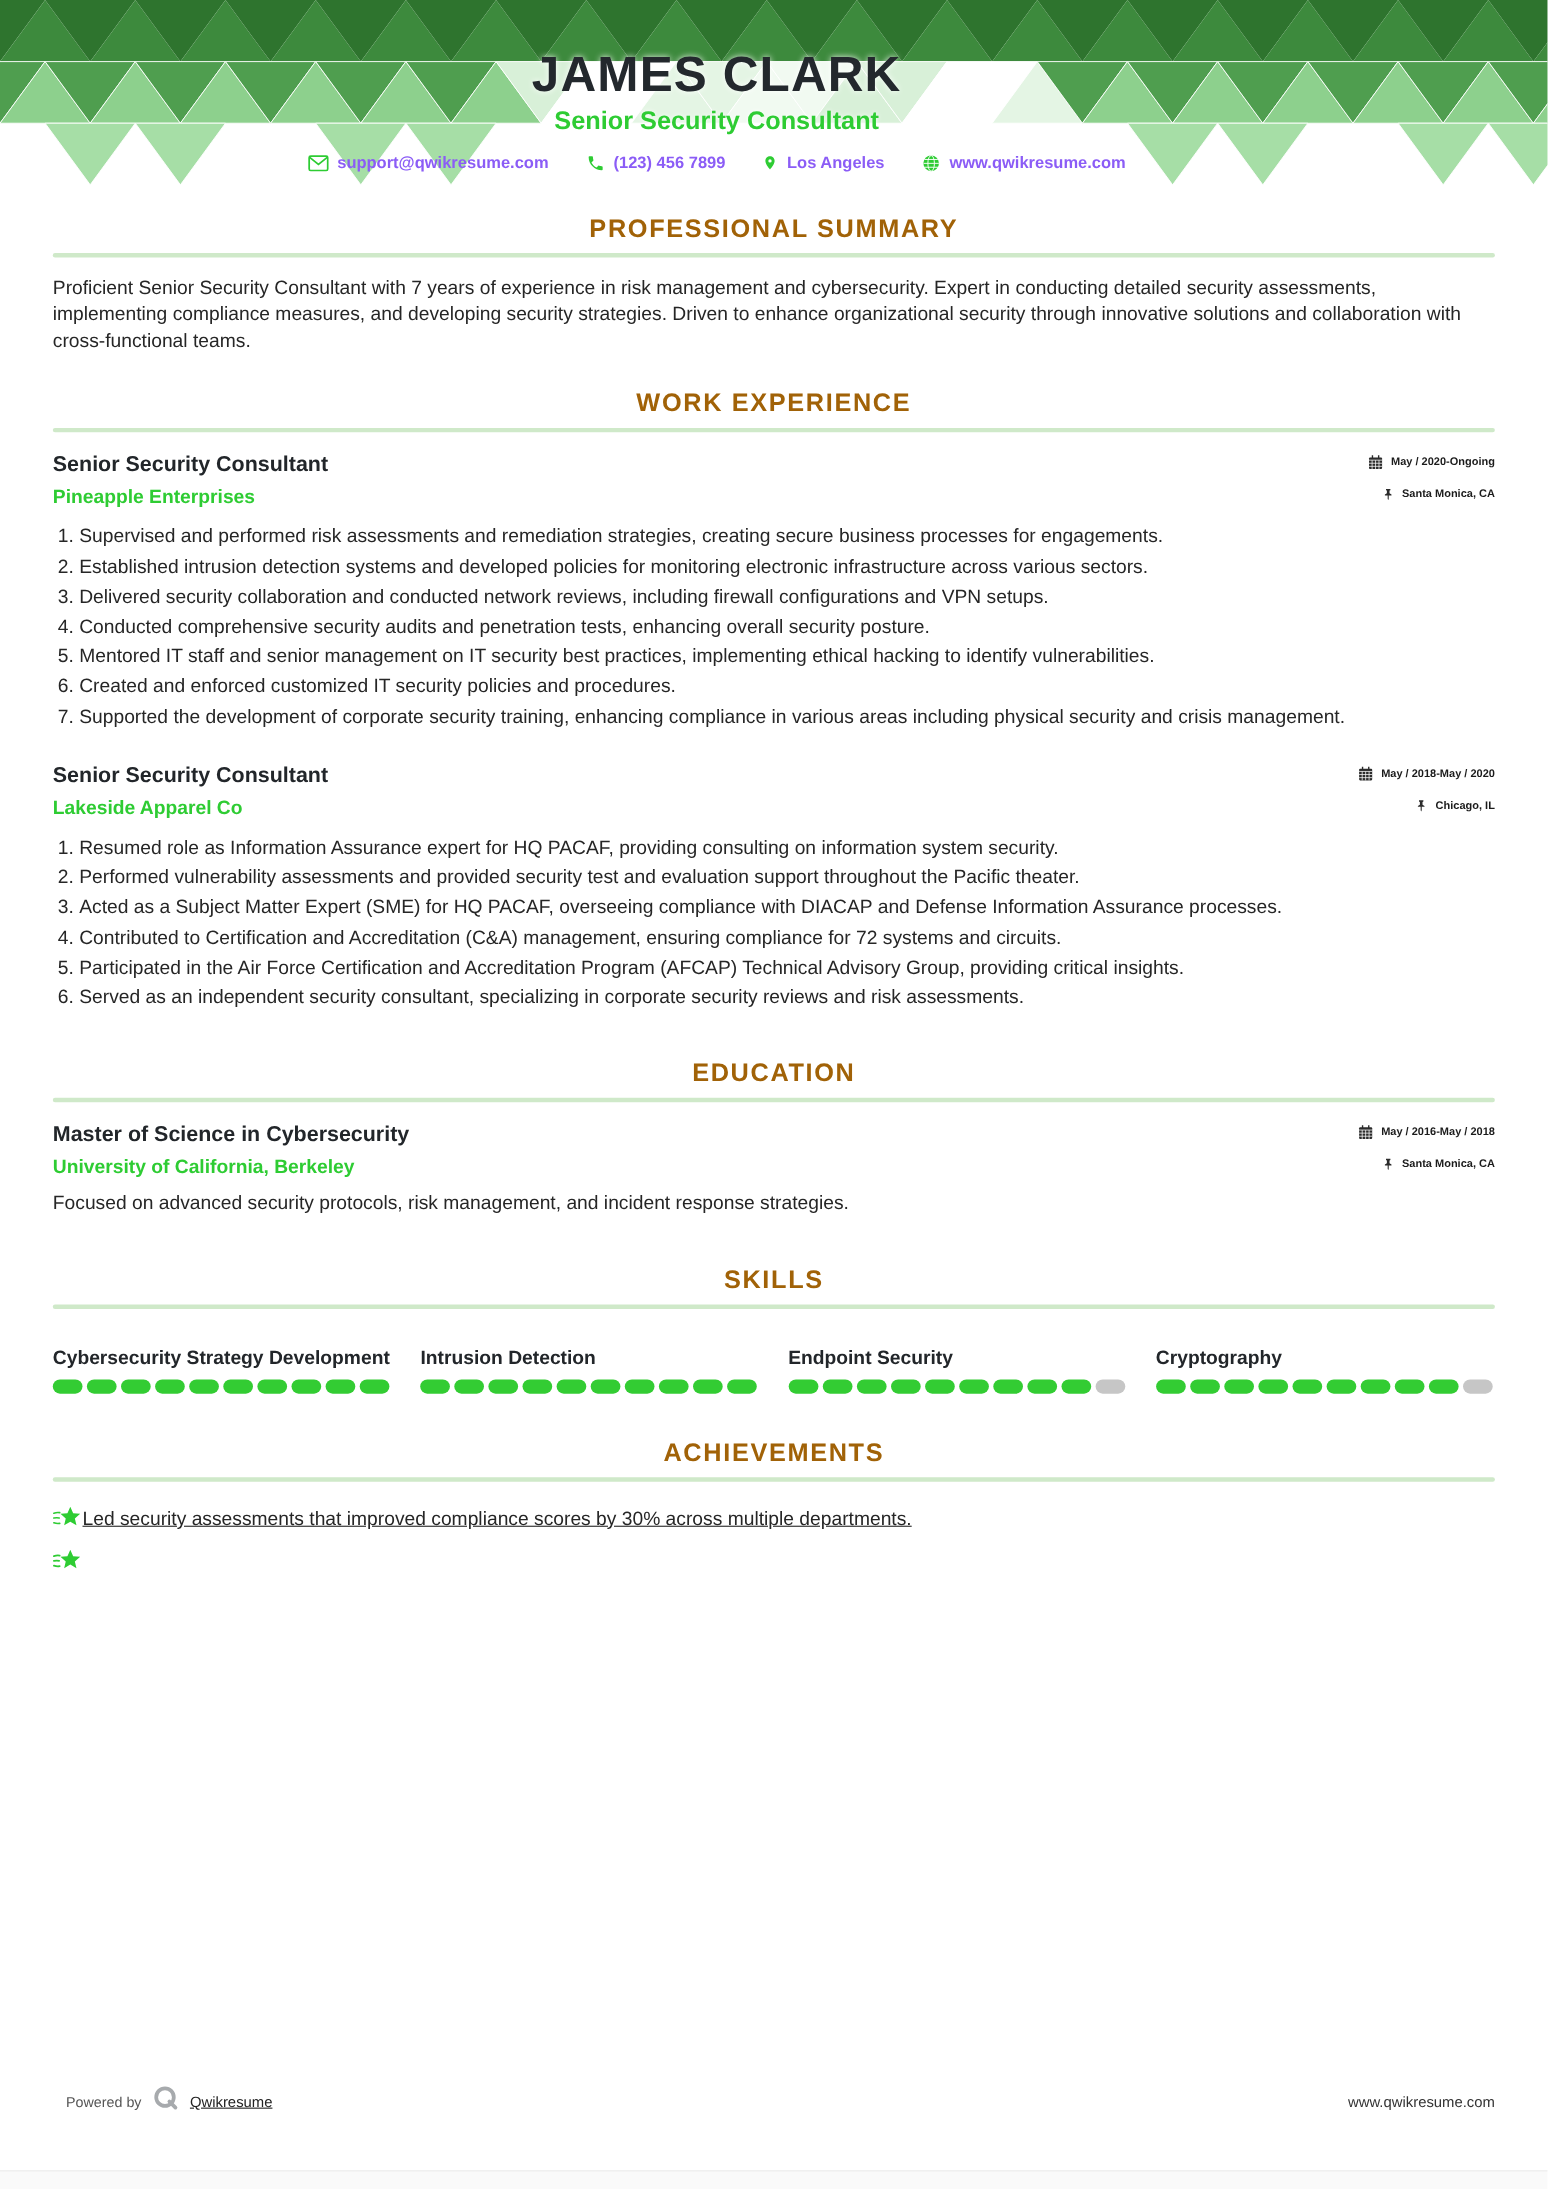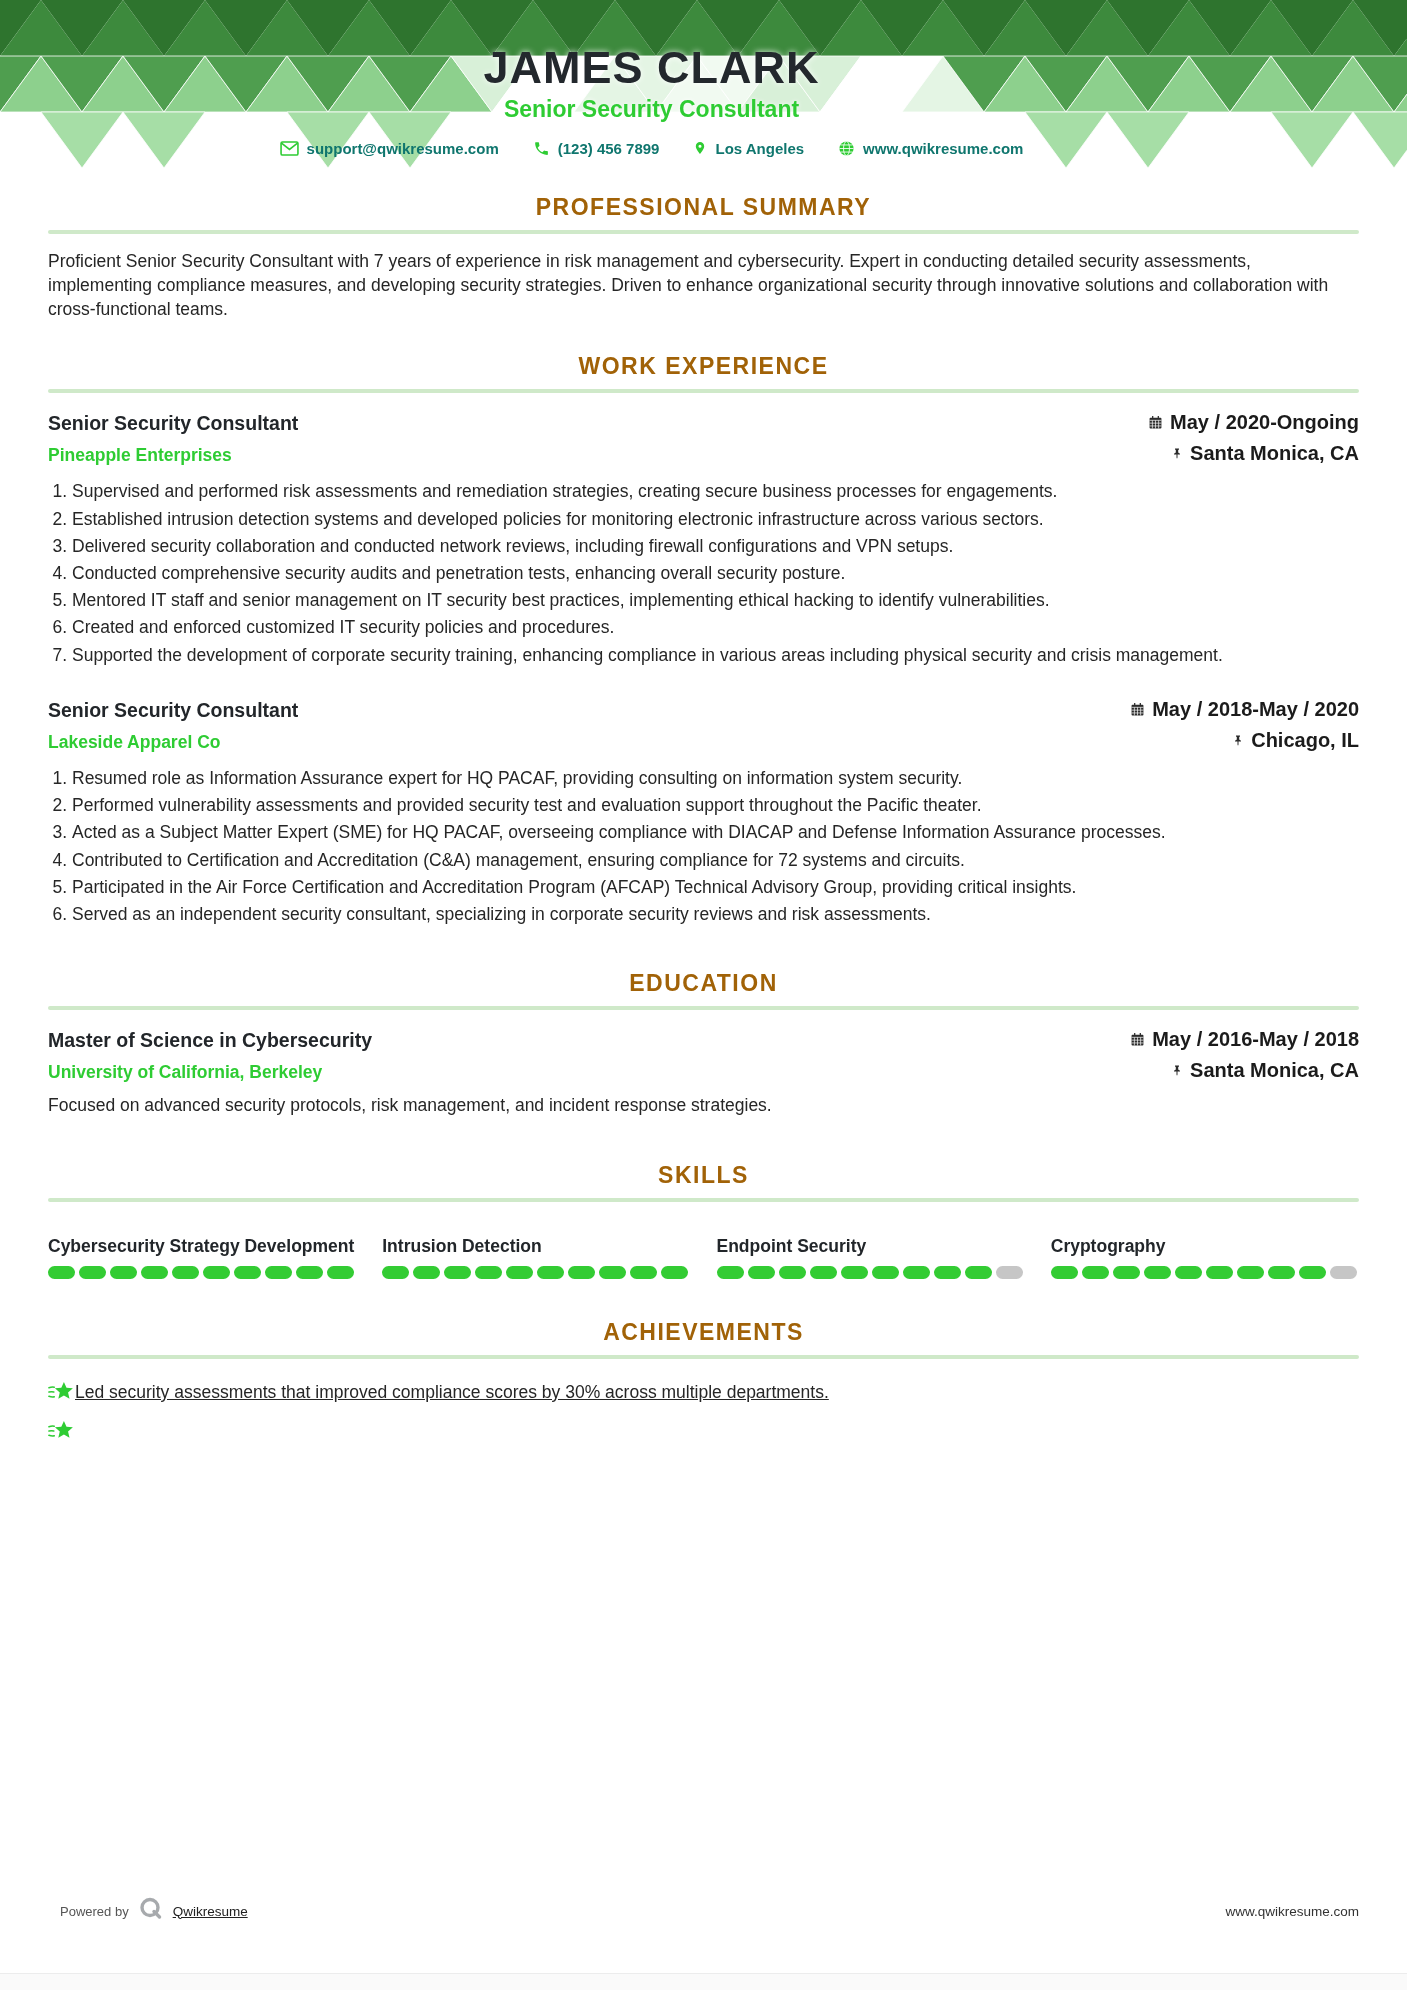--- a/index.html
+++ b/index.html
@@ -18,42 +18,42 @@
   .name{
     font-size:45px;font-weight:800;letter-spacing:1px;color:#23282d;
     line-height:1.05;text-shadow:0 0 6px rgba(255,255,255,.9);
   }
   .job-title-sub{
     font-size:23px;font-weight:700;color:var(--accent,#2ecc33);
     margin-top:5px;text-shadow:0 0 5px rgba(255,255,255,.9);
   }
   .contact-row{
     display:flex;justify-content:center;align-items:center;gap:34px;
-    margin-top:16px;font-size:15px;font-weight:700;color:#0f766e;
+    margin-top:16px;font-size:15px;font-weight:700;color:#8b5cf6;
   }
   .contact-item{display:flex;align-items:center;gap:8px;}
   .contact-item svg{display:block;}
 
   
   .section-heading{
     text-align:center;font-size:23px;font-weight:800;letter-spacing:1.5px;
     color:#a16207;margin:0;
   }
   .rule{height:4px;background:#cfe9c9;border-radius:2px;margin-top:9px;}
   .summary-heading{padding-top:22px;}
   .summary-text{font-size:17.5px;line-height:1.36;margin:16px 0 0 0;color:#262626;}
 
   .work-heading{padding-top:32px;}
   .job{margin-top:18px;}
   .job + .job{margin-top:32px;}
   .job-head{display:grid;grid-template-columns:1fr auto;row-gap:7px;align-items:baseline;}
   .job-name{font-size:19.5px;font-weight:800;color:#22262a;}
   .company{font-size:17.5px;font-weight:700;color:var(--accent,#2ecc33);}
   .meta{display:flex;align-items:center;gap:7px;justify-self:end;
-        font-size:20px;font-weight:700;color:#1b1b1b;}
+        font-size:10px;font-weight:700;color:#1b1b1b;}
   .meta svg{display:block;}
   ol.bullets{margin:14px 0 0 0;padding-left:24px;font-size:17.5px;line-height:1.27;color:#262626;}
   ol.bullets li{margin-bottom:5px;}
 
   .education-heading{padding-top:40px;}
   .edu-desc{font-size:17.5px;margin:12px 0 0 0;color:#262626;}
 
   .skills-heading{padding-top:46px;}
   .skills-grid{display:grid;grid-template-columns:repeat(4,1fr);column-gap:26px;margin-top:34px;}
   .skill-name{font-size:17.5px;font-weight:700;color:#22262a;line-height:1.2;margin-bottom:9px;}

